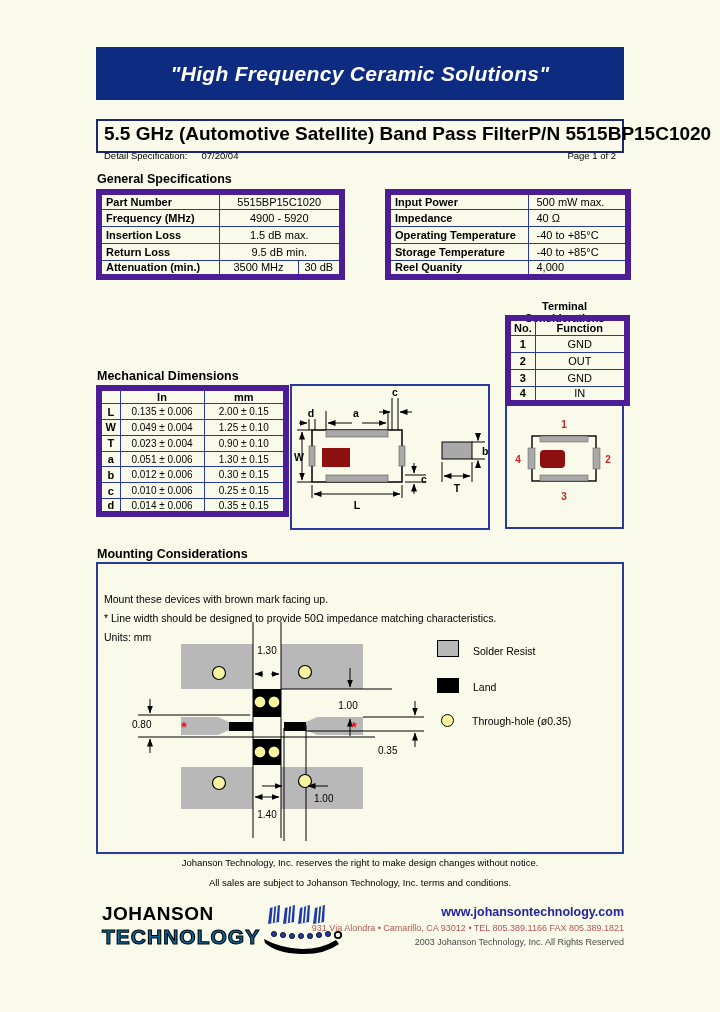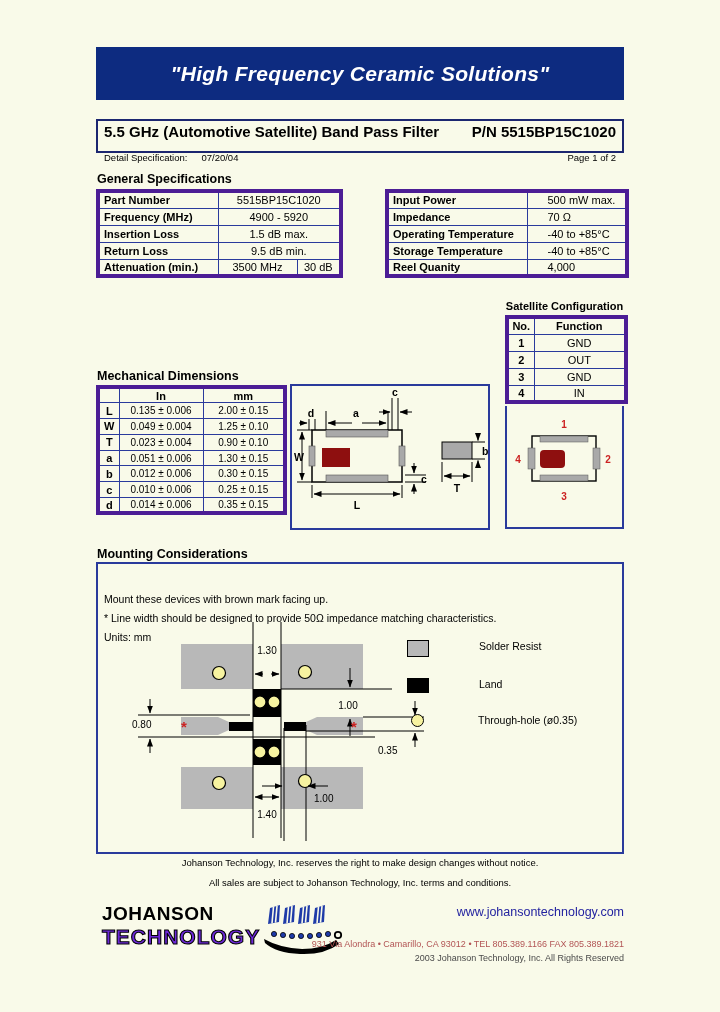--- a/index.html
+++ b/index.html
@@ -15,76 +15,76 @@
 
   
   .banner { left: 96px; top: 47px; width: 528px; height: 53px;
     background: #0d2b80; display: flex; align-items: center; justify-content: center; }
   .banner span { color: #fff; font-size: 21px; font-weight: bold; font-style: italic; letter-spacing: 0.3px; }
 
   
   .title-box { left: 96px; top: 119px; width: 528px; height: 34px;
     border: 2px solid #1c2670; padding: 2px 6px 1px 6px; }
   .tb-row { display: flex; justify-content: space-between; align-items: baseline; }
-  .tb-title, .tb-pn { font-weight: bold; font-size: 15px; white-space: nowrap; }
-  .tb-sub { font-size: 9.5px; margin-top: 12px; }
+  .tb-title, .tb-pn { font-weight: bold; font-size: 19px; white-space: nowrap; }
+  .tb-sub { font-size: 9.5px; margin-top: 5px; }
   .tb-sub .gap { display: inline-block; width: 14px; }
 
   .sec-heading { font-weight: bold; font-size: 12.5px; }
   #gs-heading { left: 97px; top: 172px; }
   #md-heading { left: 97px; top: 369px; }
   #mc-heading { left: 97px; top: 547px; }
   #tc-heading { left: 505px; top: 300px; width: 119px; text-align: center; font-size: 11px; font-weight: bold; }
 
   
-  table.spec { border-collapse: collapse; border: 4px solid #4c1d95; table-layout: fixed; }
+  table.spec { border-collapse: collapse; border: 6px solid #4c1d95; table-layout: fixed; }
   table.spec td, table.spec th { border: 1px solid #2a3a9c; font-size: 11px; height: 17px; padding: 0 3px; overflow: hidden; white-space: nowrap; }
   table.spec .lbl { font-weight: bold; text-align: left; padding-left: 4px; }
   table.spec .val { text-align: center; }
   #gs-left { left: 96px; top: 189px; width: 243px; }
   #gs-right { left: 385px; top: 189px; width: 240px; }
-  #gs-right .val { text-align: left; padding-left: 20px; }
+  #gs-right .val { text-align: left; padding-left: 8px; }
   #tc-table { left: 505px; top: 315px; width: 119px; }
   #tc-table th { font-weight: bold; text-align: center; }
   #tc-table .no { font-weight: bold; text-align: center; }
   #tc-table .fn { text-align: center; }
   .tc-diagram { left: 505px; top: 406px; width: 119px; height: 123px;
     border: 2px solid #2a3a9c; border-top: none; }
   #md-table { left: 96px; top: 385px; width: 187px; }
   #md-table td, #md-table th { height: 15.8px; font-size: 10px; }
   #md-table th { font-weight: bold; text-align: center; font-size: 11px; }
   #md-table .dim { font-weight: bold; text-align: center; font-size: 11px; }
   #md-table .v { text-align: center; }
 
   .md-drawing { left: 290px; top: 384px; width: 200px; height: 146px; border: 2px solid #2a3a9c; }
 
   
   .mc-box { left: 96px; top: 562px; width: 528px; height: 292px; border: 2px solid #2a3a9c; }
   .mc-lines { padding: 10px 6px 0 6px; font-size: 10.5px; line-height: 19px; margin-top: 16px; }
   #mc-svg { position: absolute; left: 26px; top: 52px; }
-  .legend-item { position: absolute; left: 309px; display: flex; align-items: flex-start; font-size: 10.5px; gap: 36px; }
+  .legend-item { position: absolute; left: 339px; display: flex; align-items: flex-end; font-size: 10.5px; }
   .legend-item .lab { margin-left: 14px; }
   #leg-1 { top: 76px; } #leg-2 { top: 114px; } #leg-3 { top: 150px; }
   .sw-gray { width: 22px; height: 17px; background: #b8b8b8; border: 1px solid #000; }
   .sw-black { width: 22px; height: 15px; background: #000; }
   .sw-hole { width: 13px; height: 13px; border-radius: 50%; background: #f7f3a0; border: 1.4px solid #000; margin: 0 4px; }
 
   .disc { left: 96px; width: 528px; text-align: center; font-size: 9.5px; }
   #disc1 { top: 857px; } #disc2 { top: 877px; }
 
   
   .logo { left: 102px; top: 902px; display: flex; align-items: flex-start; }
   .logo-text { line-height: 23px; }
   .logo-top { font-size: 19px; font-weight: bold; letter-spacing: 0.5px; }
   .logo-bottom { font-size: 21px; font-weight: bold; letter-spacing: 1px;
-    color: #6d28d9; -webkit-text-stroke: 1.1px #000; }
+    color: #0369a1; -webkit-text-stroke: 1.1px #000; }
   .ship { margin-left: 2px; margin-top: 1px; }
   .contact { left: 96px; top: 905px; width: 528px; text-align: right; }
-  .website { font-size: 12.5px; font-weight: normal; color: #2323a0; }
-  .address { font-size: 9px; color: #b25555; margin-top: 20px; }
+  .website { font-size: 12.5px; font-weight: bold; color: #2323a0; }
+  .address { font-size: 9px; color: #b25555; margin-top: 4px; }
   .copyright { font-size: 9px; color: #4a4a4a; margin-top: 4px; }
 
   svg text { font-family: "Liberation Sans", sans-serif; }
   .dimlab { font-size: 10.5px; font-weight: bold; fill: #000; }
   .mdim { font-size: 10px; fill: #000; }
   .redlab { font-size: 10px; font-weight: bold; fill: #cc2222; }
   .star { font-size: 15px; font-weight: bold; fill: #cc2222; }
 </style>
 </head>
 <body>
@@ -142,38 +142,38 @@
       <col style="width:140px">
       <col style="width:100px">
     </colgroup>
   <tbody>
       <tr>
         <td class="lbl">Input Power</td>
         <td class="val">500 mW max.</td>
       </tr>
   <tr>
         <td class="lbl">Impedance</td>
-        <td class="val">70 Ω</td>
+        <td class="val">40 Ω</td>
       </tr>
   <tr>
         <td class="lbl">Operating Temperature</td>
         <td class="val">-40 to +85°C</td>
       </tr>
   <tr>
         <td class="lbl">Storage Temperature</td>
         <td class="val">-40 to +85°C</td>
       </tr>
   <tr>
         <td class="lbl">Reel Quanity</td>
         <td class="val">4,000</td>
       </tr>
 </tbody>
   </table>
 
-<div class="abs" id="tc-heading">Satellite Configuration</div>
+<div class="abs" id="tc-heading">Terminal Considerations</div>
 <table class="abs spec" id="tc-table">
   <colgroup>
       <col style="width:27px">
       <col style="width:92px">
     </colgroup>
   <tbody>
       <tr>
         <th>No.</th>
         <th>Function</th>
       </tr>

